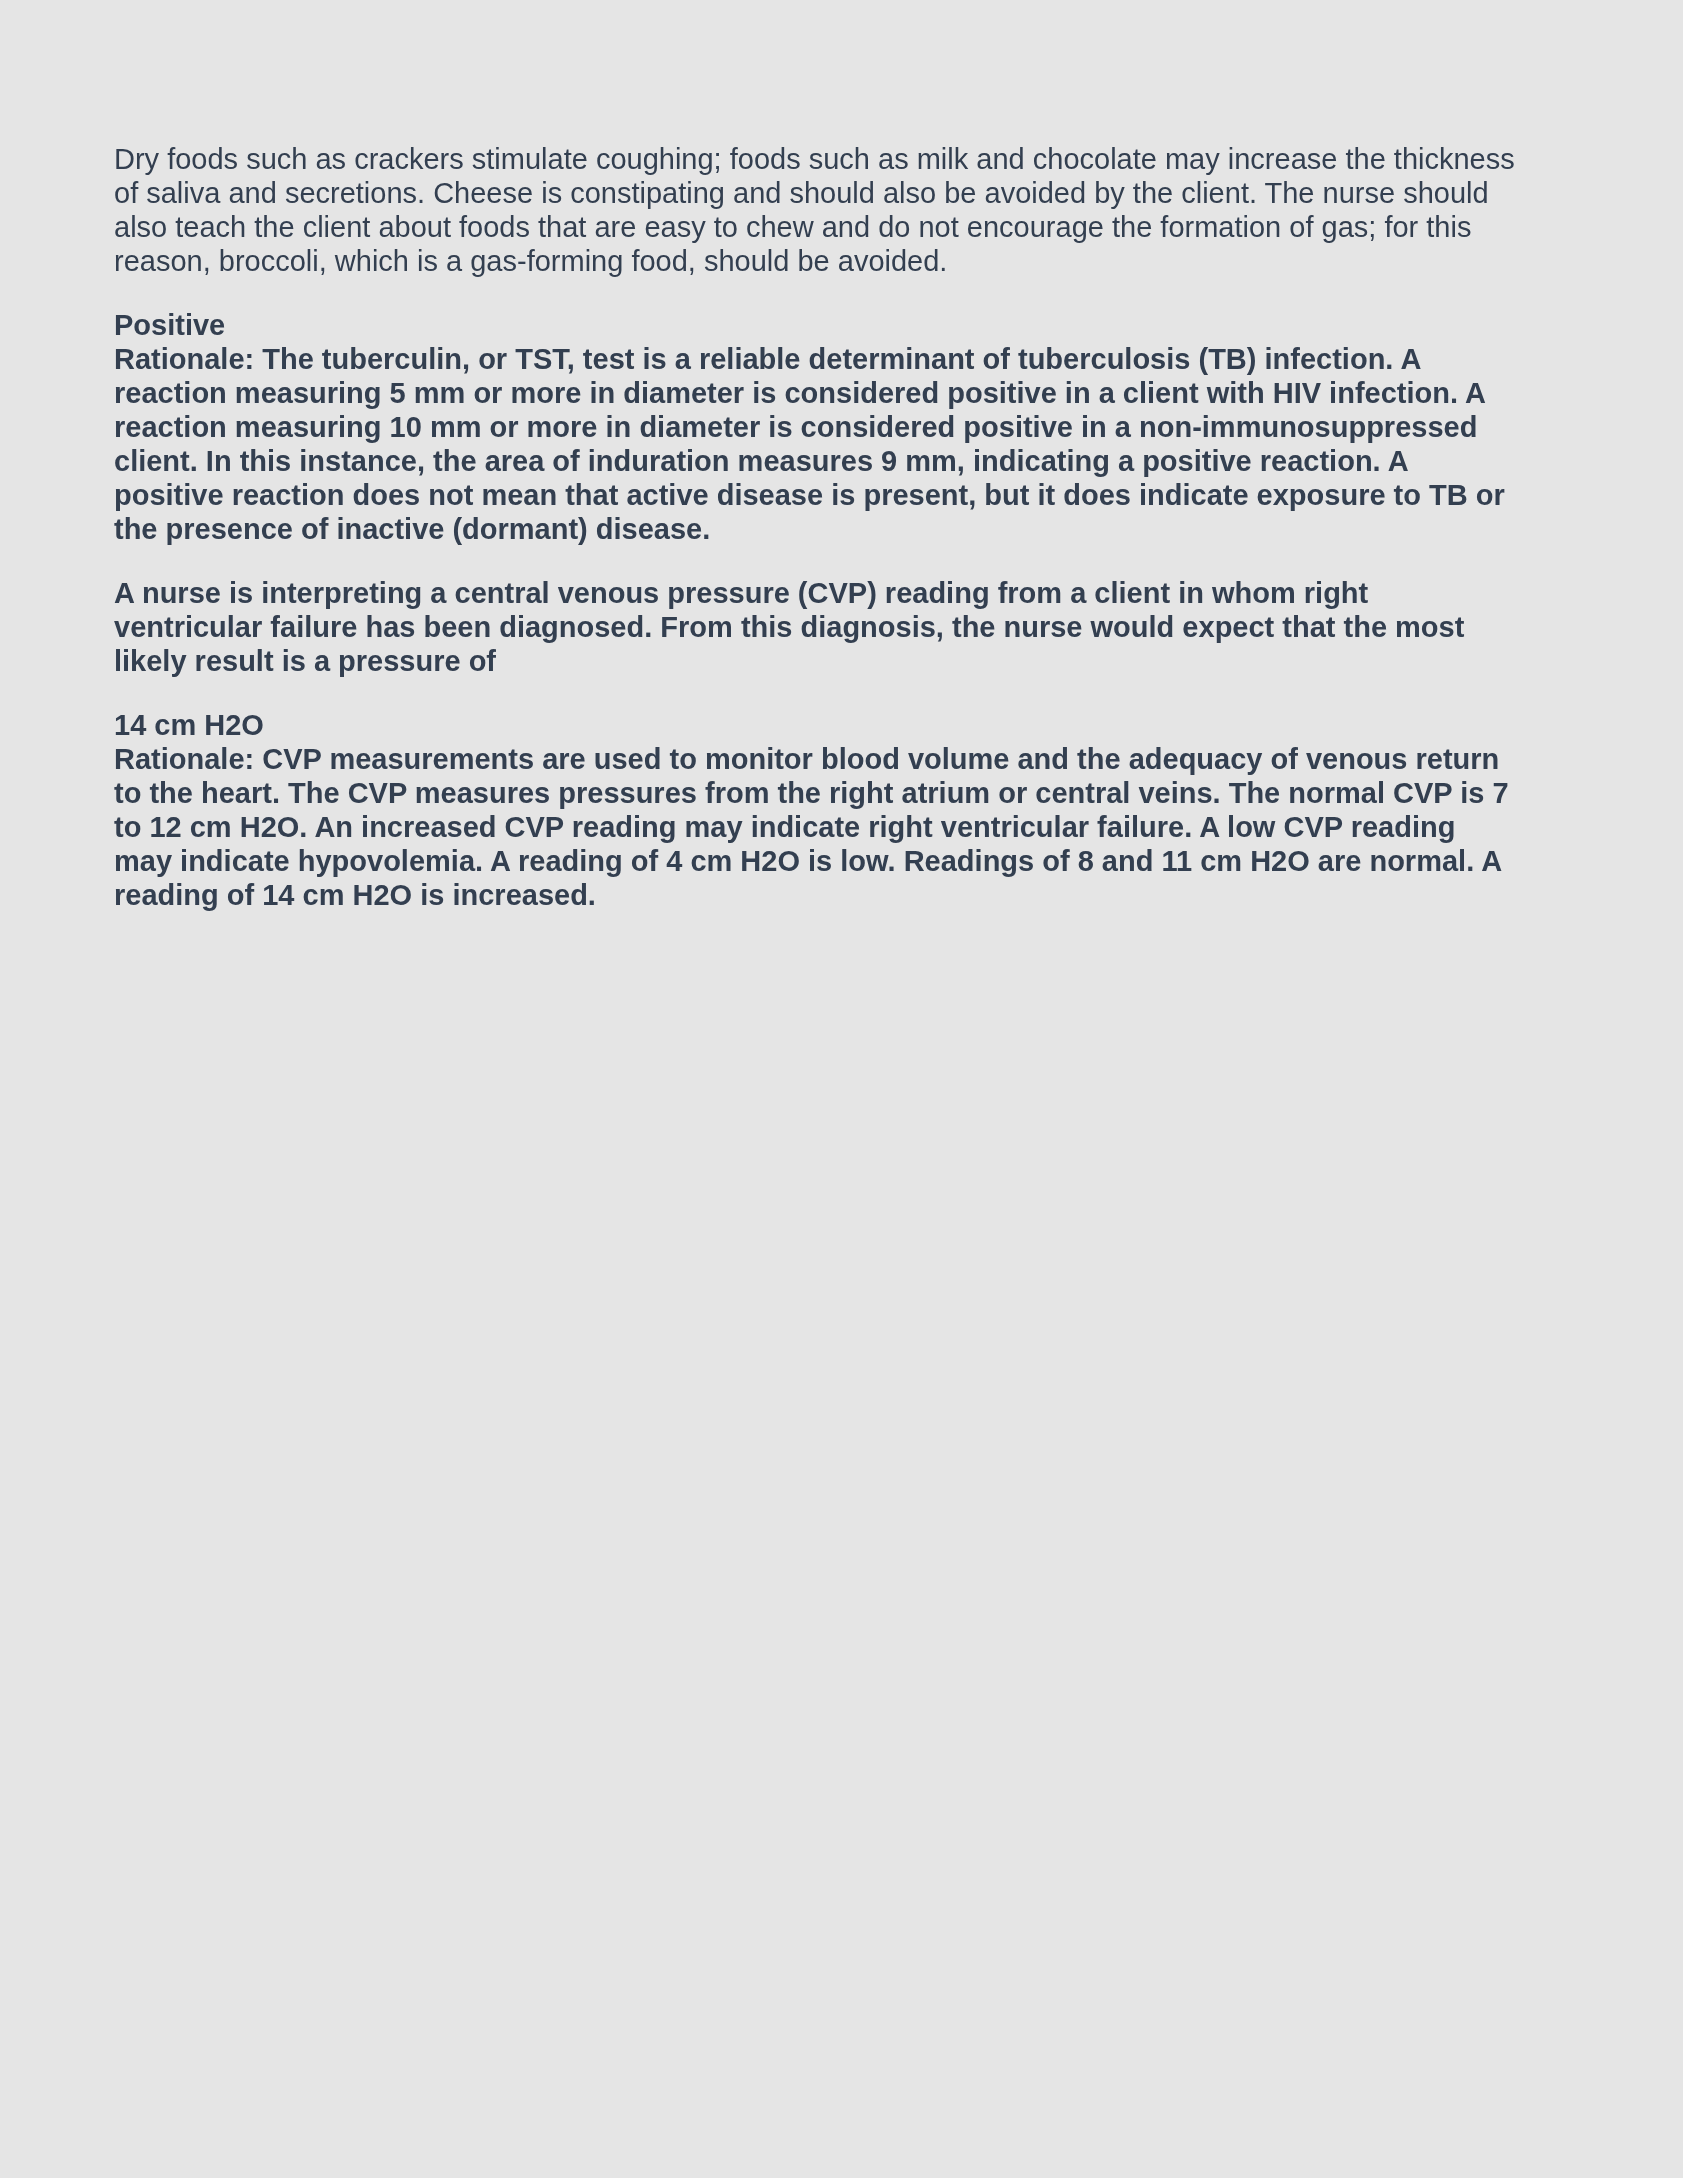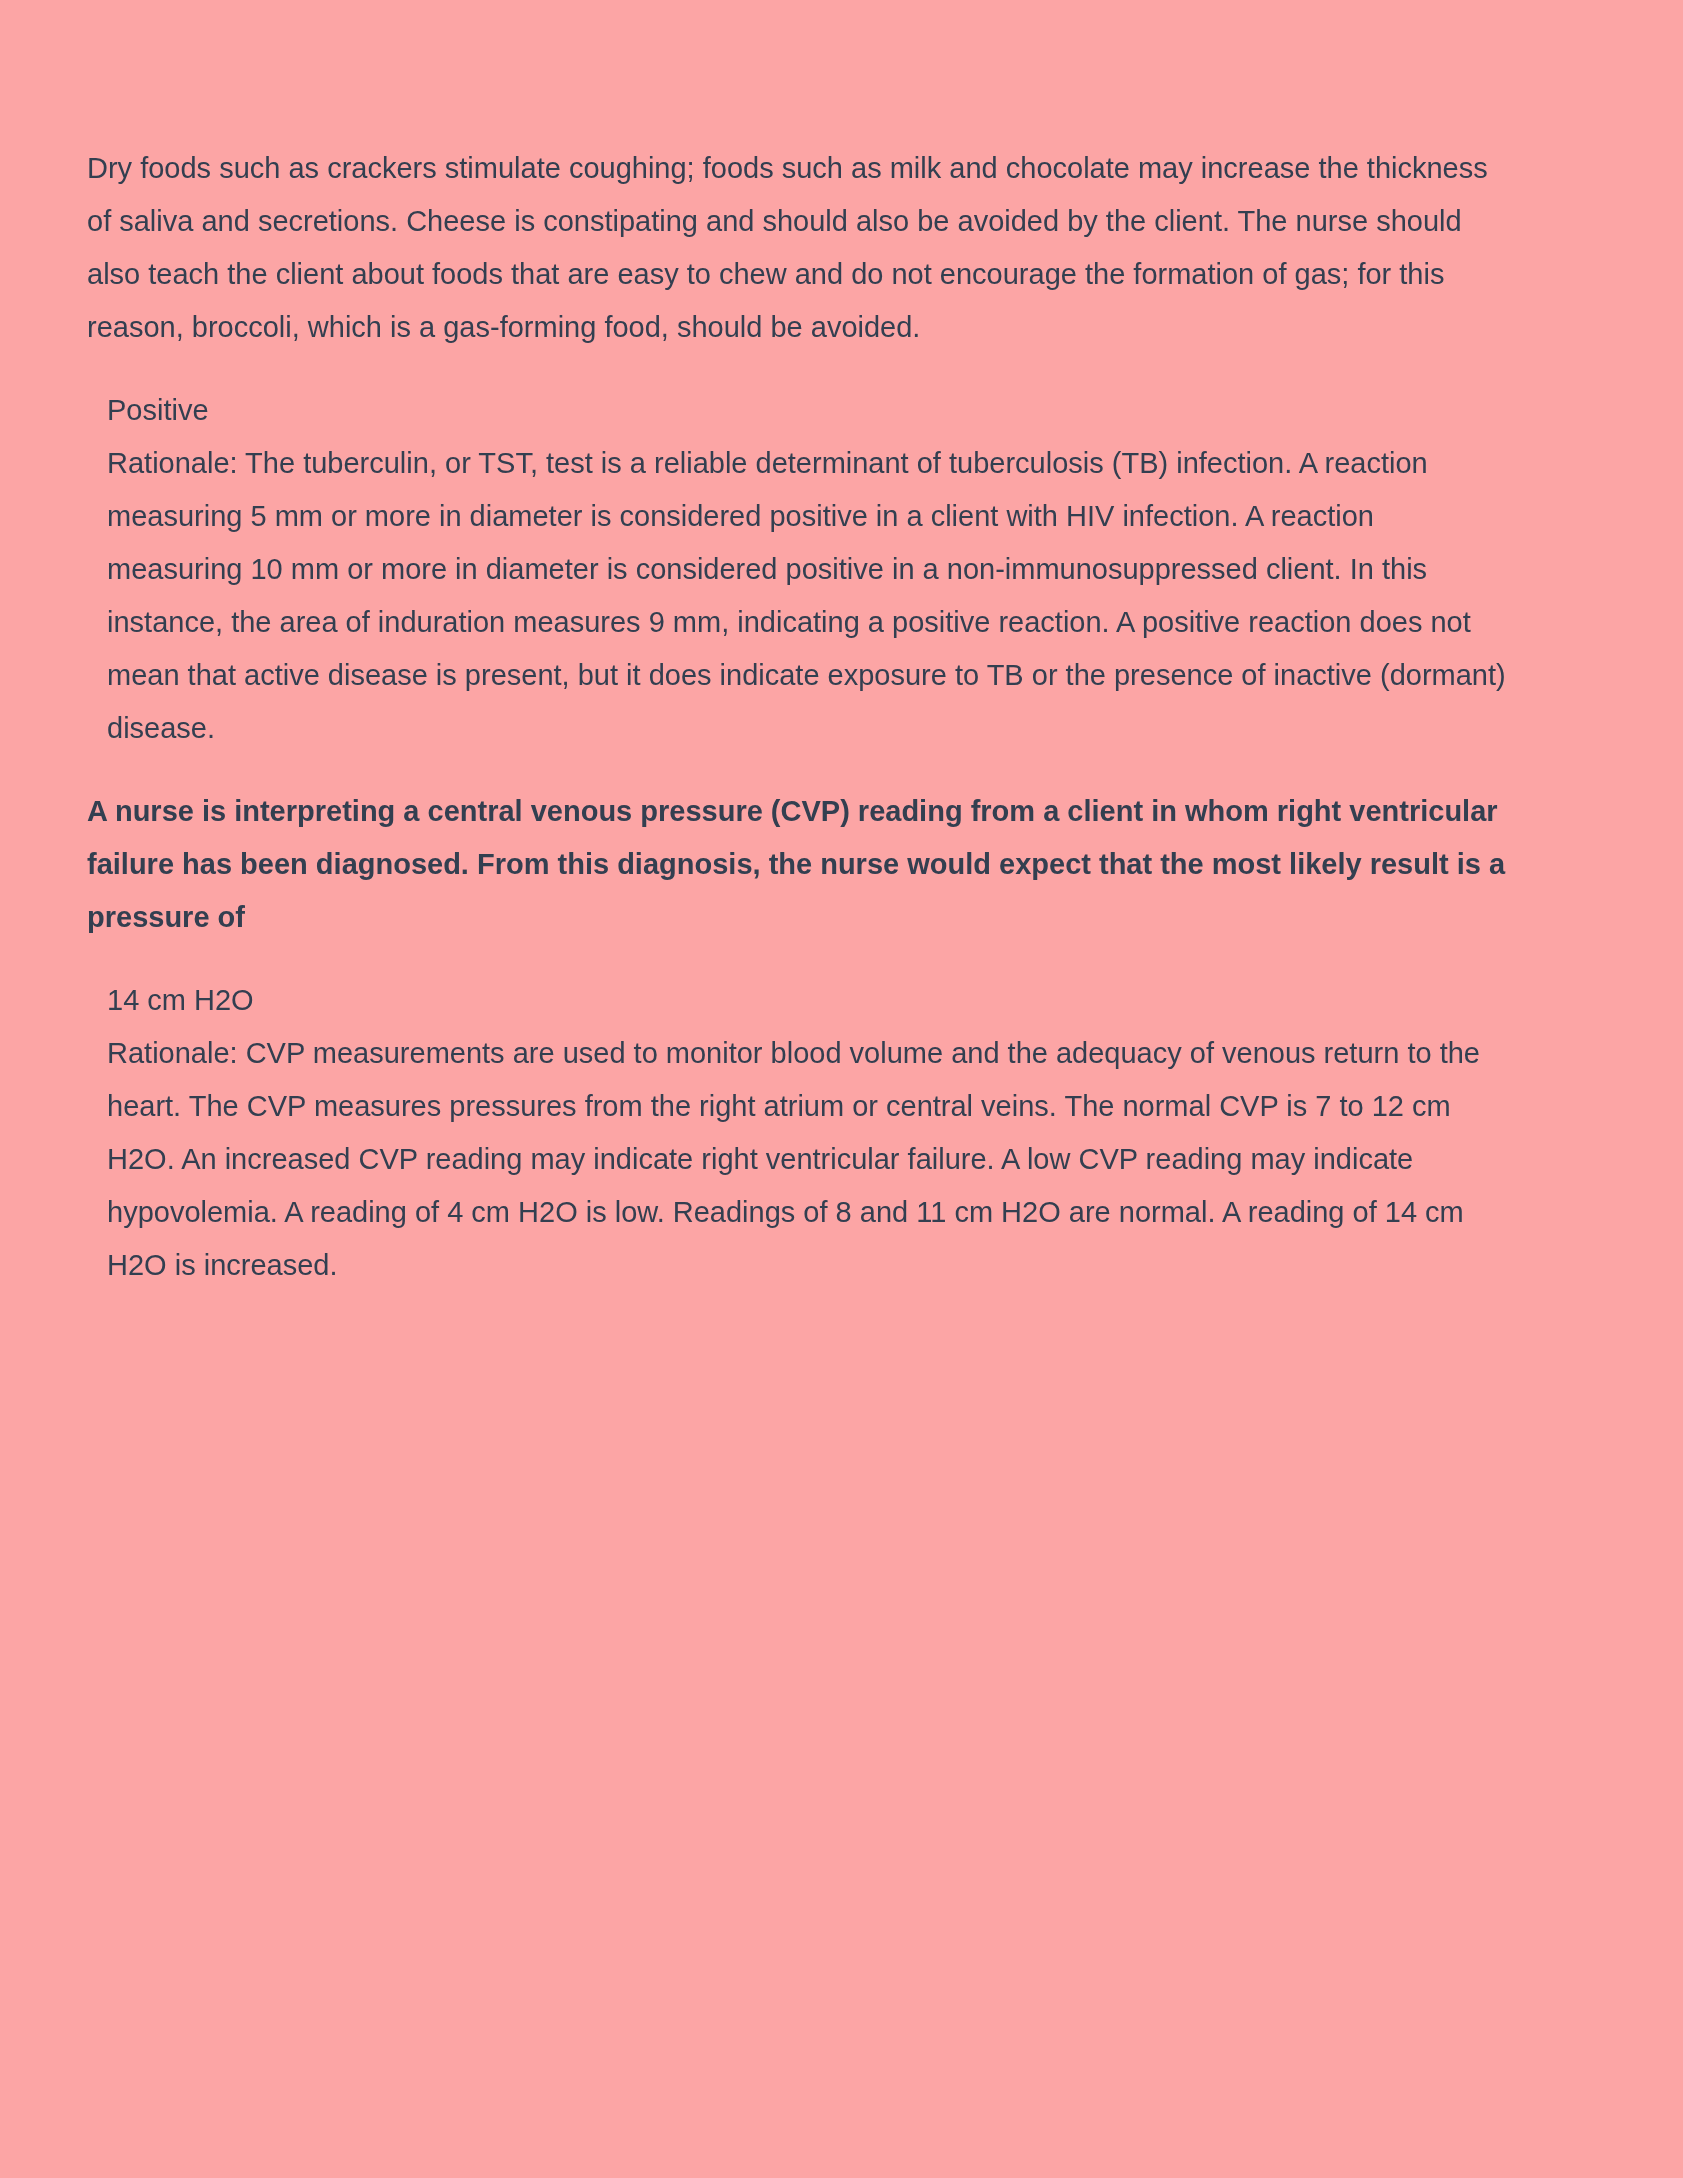--- a/index.html
+++ b/index.html
@@ -9,37 +9,36 @@
   }
   body {
     width: 1683px;
     height: 2178px;
     overflow: hidden;
   }
   .page {
     box-sizing: border-box;
     width: 1683px;
     height: 2178px;
-    padding: 142px 168px 0 87px;
-    background: #fca5a5;
+    padding: 142px 168px 0 114px;
+    background: #e5e5e5;
     font-family: "Liberation Sans", sans-serif;
     font-size: 29px;
-    line-height: 53px;
+    line-height: 34px;
     color: #333f50;
   }
   .para {
     margin: 0 0 30px 0;
     font-weight: 400;
   }
   .para.bold {
     font-weight: 700;
   }
   .answer-line, .rationale-text {
-    font-weight: 400;
-    margin-left: 20px;
+    font-weight: 700;
   }
 </style>
 </head>
 <body>
 
 <div class="page">
 
   <p class="para">Dry foods such as crackers stimulate coughing; foods such as milk and chocolate may increase the thickness of saliva and secretions. Cheese is constipating and should also be avoided by the client. The nurse should also teach the client about foods that are easy to chew and do not encourage the formation of gas; for this reason, broccoli, which is a gas-forming food, should be avoided.</p>
 
 

